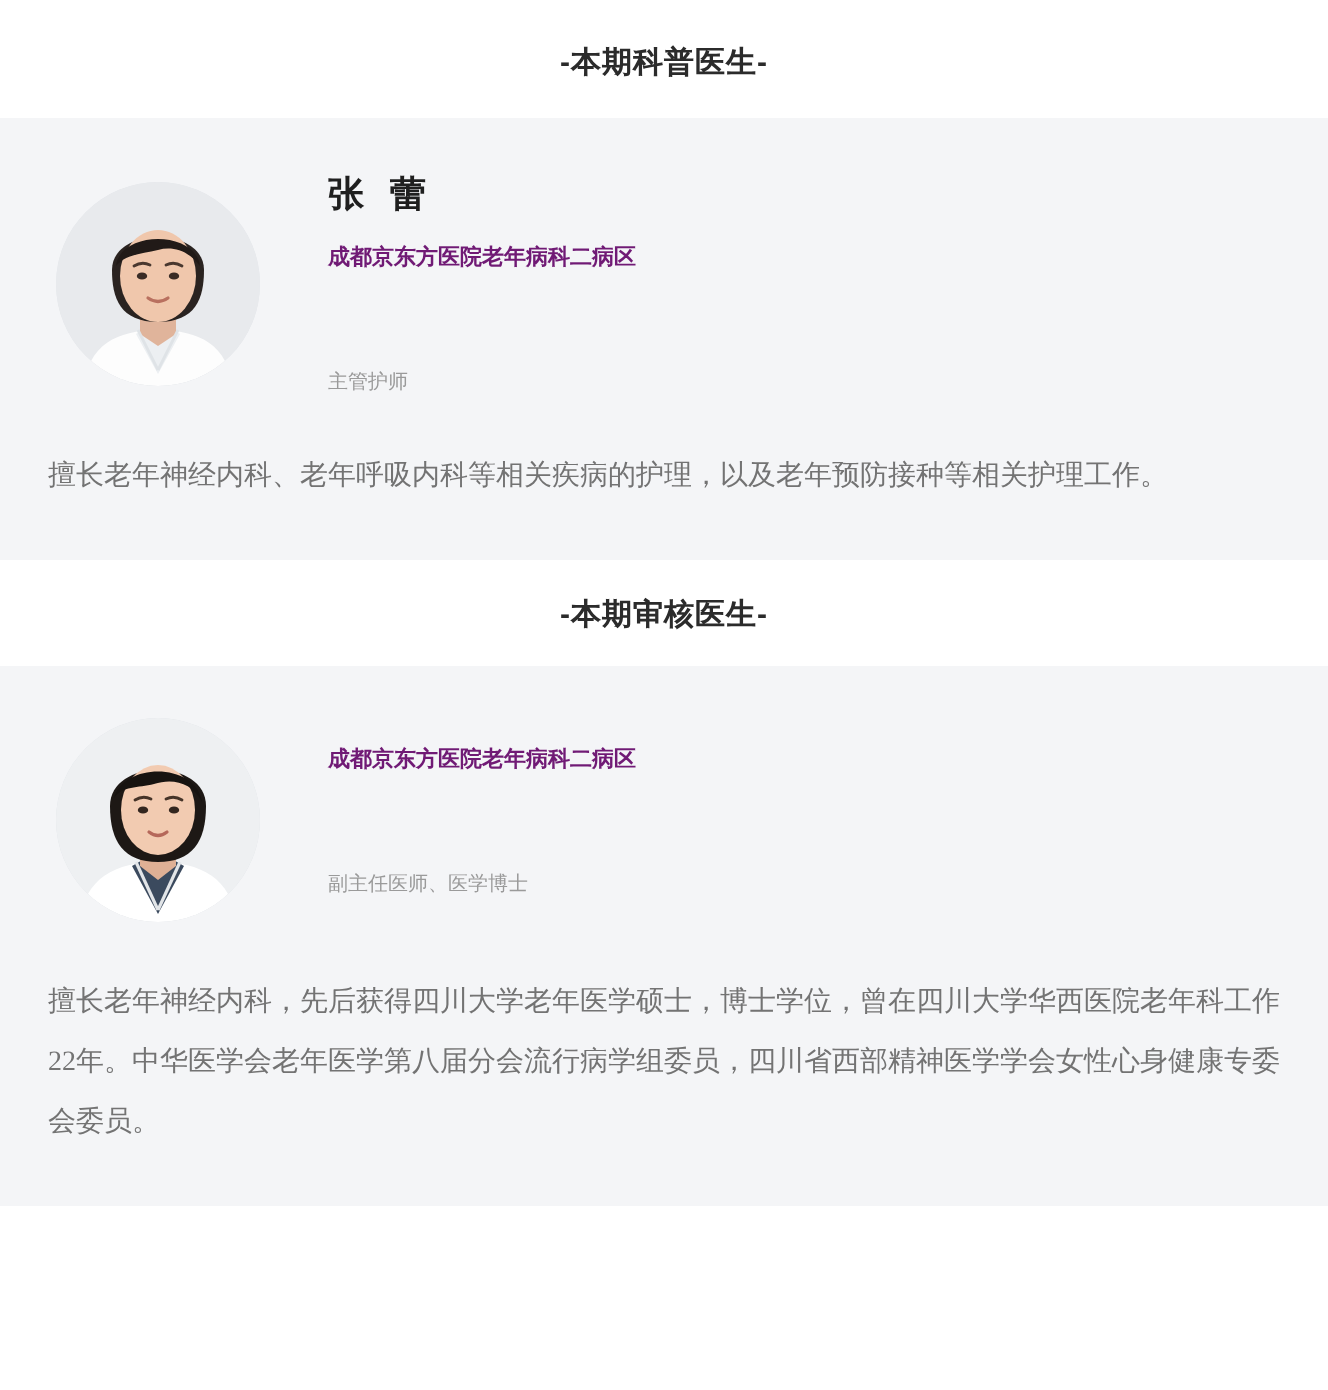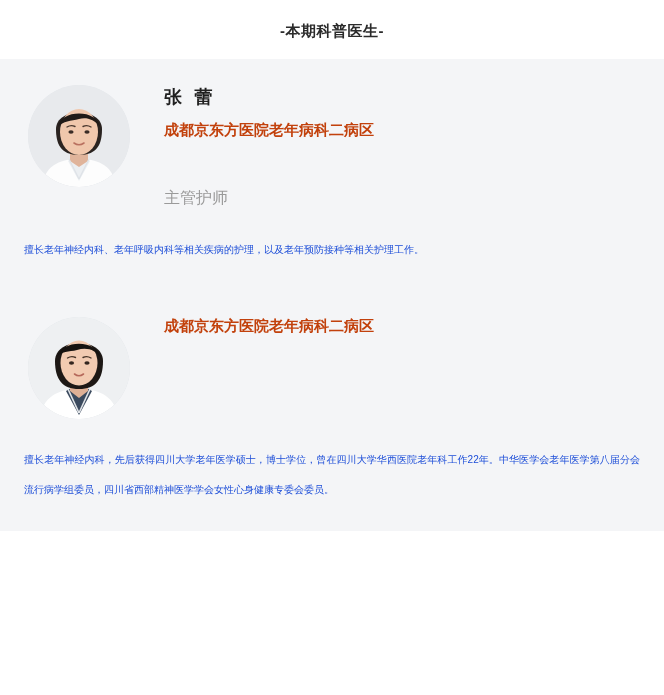--- a/index.html
+++ b/index.html
@@ -32,22 +32,22 @@
     padding-top: 22px;
     padding-bottom: 18px;
   }
 
   .card {
     background: #f4f5f7;
     padding: 0 20px;
   }
   .doctor-row {
     display: flex;
+    align-items: center;
     padding: 26px 0 22px 0;
-    font-family: Liberation Serif, serif;
   }
   .avatar {
     width: 102px;
     height: 102px;
     border-radius: 50%;
     flex: 0 0 102px;
     margin-left: 8px;
     overflow: hidden;
     position: relative;
     background: #e3e6ea;
@@ -59,37 +59,38 @@
     flex: 1 1 auto;
   }
   .doctor-name {
     font-size: 18px;
     font-weight: bold;
     color: #1f1f1f;
     letter-spacing: 4px;
     margin-bottom: 12px;
   }
   .doctor-dept {
-    font-size: 15px;
+    font-size: 11px;
     font-weight: bold;
-    color: #c2410c;
+    color: #701a75;
     margin-bottom: 12px;
   }
   .doctor-title {
-    font-size: 16px;
+    font-size: 10px;
     color: #9a9a9a;
     margin-top: 48px;
   }
 
   .bio {
-    font-size: 10px;
+    font-size: 14px;
     line-height: 30px;
-    color: #1d4ed8;
+    color: #737373;
     padding: 4px 4px 26px 4px;
     text-align: justify;
+    font-family: Liberation Serif, serif;
   }
   .bio p {
     margin: 0;
   }
   .bio p + p {
     margin-top: 22px;
   }
 </style>
 </head>
 <body>
@@ -138,20 +139,21 @@
         <div class="doctor-name">张 蕾</div>
         <div class="doctor-dept">成都京东方医院老年病科二病区</div>
         <div class="doctor-title">主管护师</div>
       </div>
     </div>
     <div class="bio">
       <p>擅长老年神经内科、老年呼吸内科等相关疾病的护理，以及老年预防接种等相关护理工作。</p>
     </div>
   </div>
 
+  <div class="section-heading">-本期审核医生-</div>
 
   <div class="card">
     <div class="doctor-row">
       <div class="avatar">
         <svg width="102" height="102" viewBox="0 0 102 102" aria-hidden="true">
           <defs>
             <clipPath id="clip2">
                 <circle cx="51" cy="51" r="51"></circle>
               </clipPath>
           </defs>
@@ -177,20 +179,21 @@
 
             <path d="M46.5 57 q4.5 3.5 9 0" stroke="#b5685a" stroke-width="1.6" fill="none" stroke-linecap="round"></path>
 
             <path d="M40 72 L51 96" stroke="#e2e5e8" stroke-width="1.6" fill="none"></path>
             <path d="M62 72 L51 96" stroke="#e2e5e8" stroke-width="1.6" fill="none"></path>
           </g>
         </svg>
       </div>
       <div class="doctor-info">
         <div class="doctor-dept">成都京东方医院老年病科二病区</div>
+        <div class="doctor-title">副主任医师、医学博士</div>
       </div>
     </div>
     <div class="bio">
       <p>擅长老年神经内科，先后获得四川大学老年医学硕士，博士学位，曾在四川大学华西医院老年科工作22年。中华医学会老年医学第八届分会流行病学组委员，四川省西部精神医学学会女性心身健康专委会委员。</p>
     </div>
   </div>
 
 </div>
 
 </body></html>

